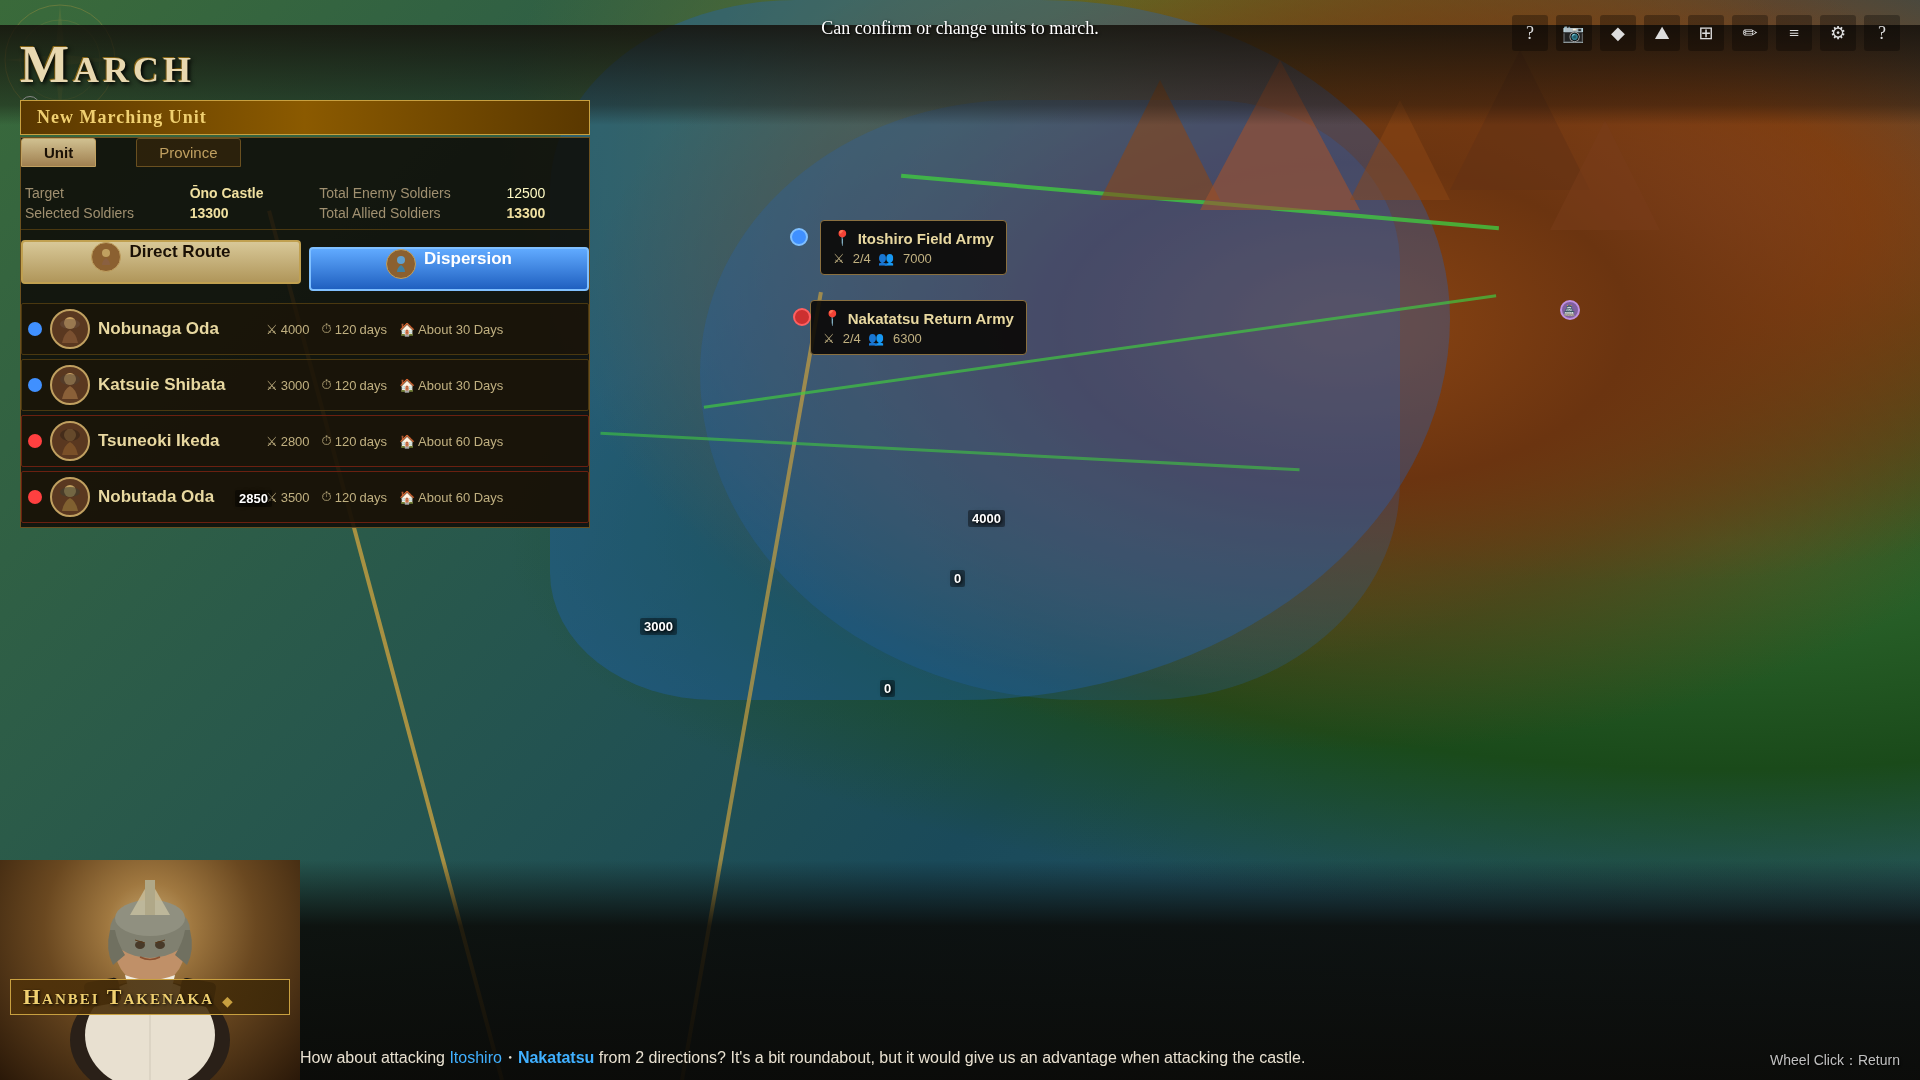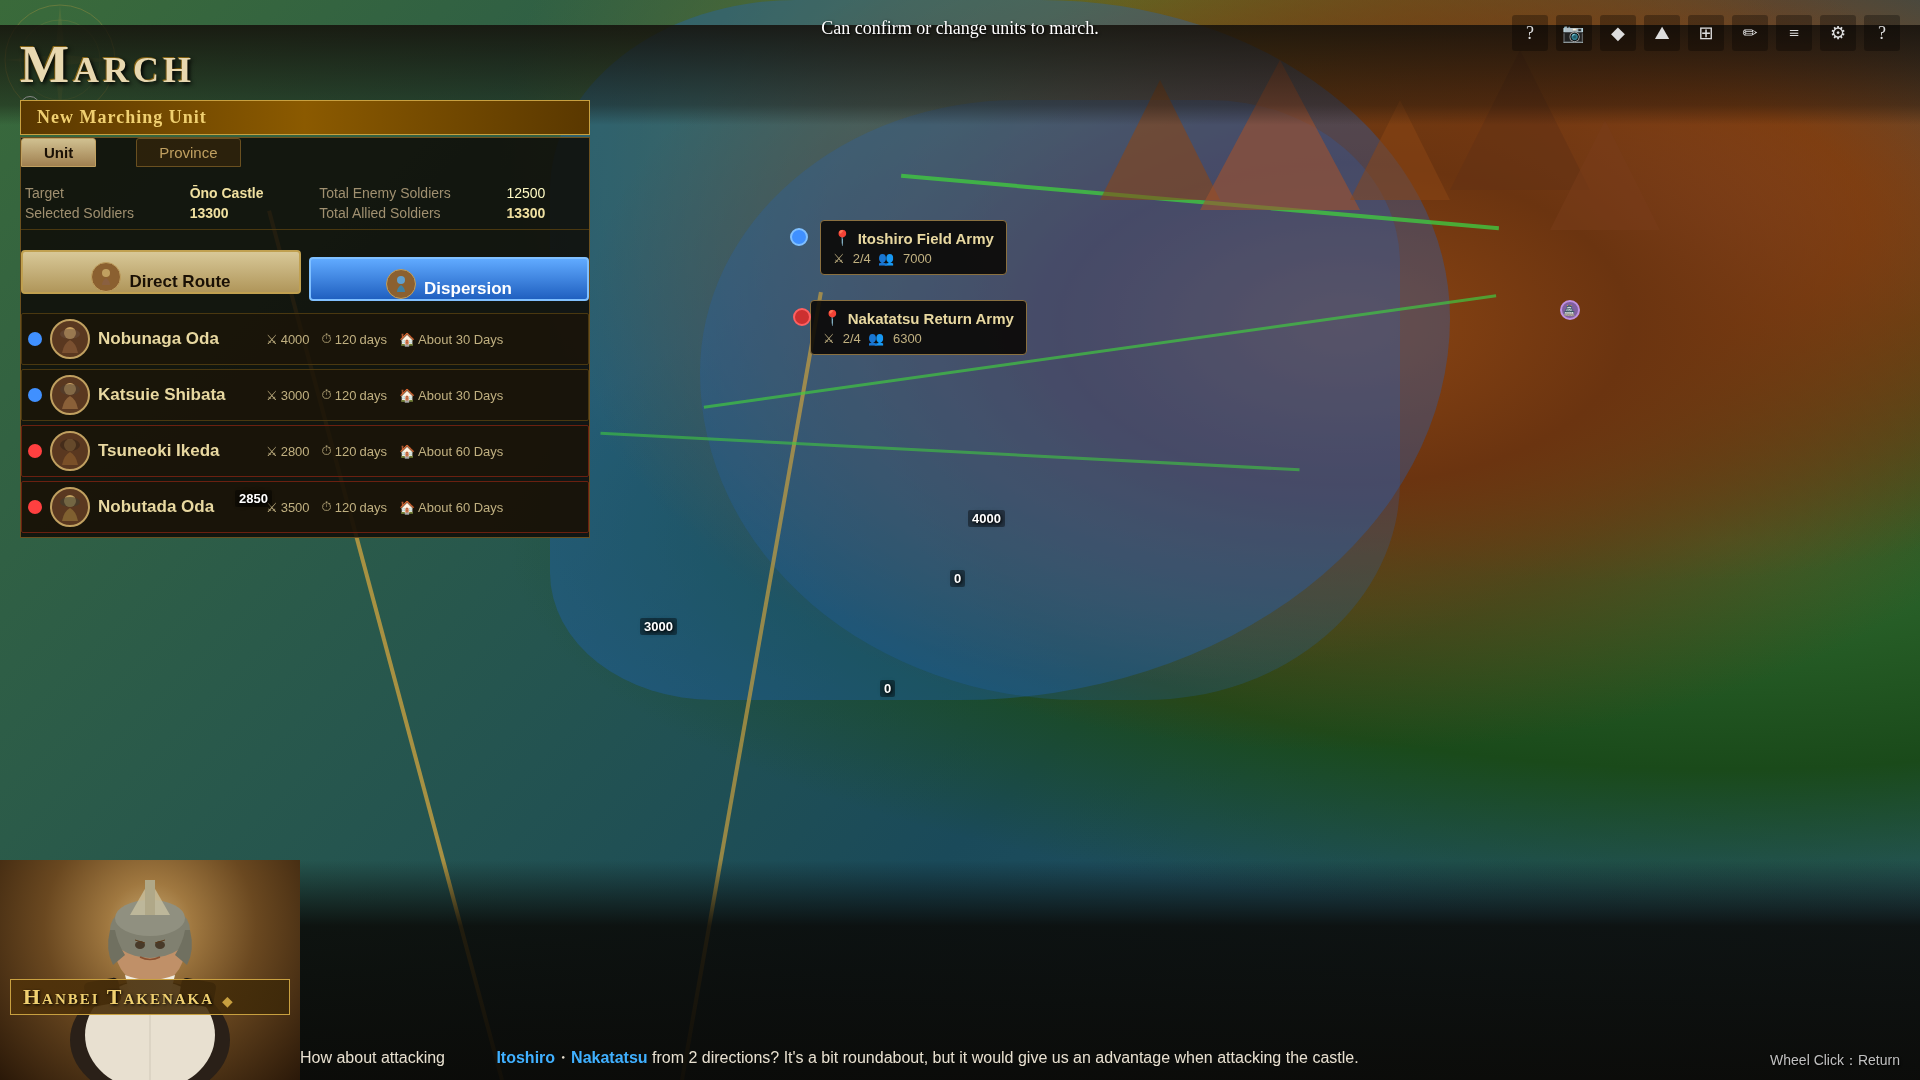--- a/index.html
+++ b/index.html
@@ -164,39 +164,39 @@
     
     #info-rows {
       display: grid;
       grid-template-columns: auto auto auto auto;
       gap: 4px 16px;
       font-family: Arial, sans-serif;
       font-size: 14px;
       color: #d0c090;
       padding: 6px 4px 8px 4px;
       border-bottom: 1px solid #4a3810;
-      margin-bottom: 20px;
+      margin-bottom: 10px;
     }
 
     .info-label { color: #a09070; }
     .info-value { color: #f0e0a0; font-weight: bold; }
     .info-value-red { color: #fef9c3; font-weight: normal; }
 
     
     #route-buttons {
       display: flex;
       gap: 8px;
       margin-bottom: 12px;
     }
 
     .route-btn {
       flex: 1;
       height: 44px;
       display: flex;
-      align-items: flex-end;
+      align-items: flex-start;
       justify-content: center;
       gap: 8px;
       font-size: 17px;
       font-weight: bold;
       cursor: pointer;
       border-radius: 4px;
       font-family: Arial, sans-serif;
     }
 
     .route-btn-inactive {
@@ -700,17 +700,17 @@
   </div>
 
   <div id="advisor-name-plate">
     <div style="display:flex;align-items:flex-end;">
       <span id="advisor-name">Hanbei Takenaka</span>
       <span id="advisor-diamond" style="color:#c8a040;margin-left:8px;">◆</span>
     </div>
   </div>
 
   <div id="advisor-text">
-    How about attacking <span style="color:#40b0ff;font-weight:bold;margin-left:47px;">Itoshiro</span>・<span style="color:#40b0ff;font-weight:bold;">Nakatatsu</span> from 2 directions? It's a bit roundabout, but it would give us an advantage when attacking the castle.
+    How about attacking <span style="color:#40b0ff;font-weight:normal;">Itoshiro</span>・<span style="color:#40b0ff;font-weight:bold;">Nakatatsu</span> from 2 directions? It's a bit roundabout, but it would give us an advantage when attacking the castle.
   </div>
 </div>
 
 <div id="bottom-right">Wheel Click：Return</div>
 
 </body></html>

